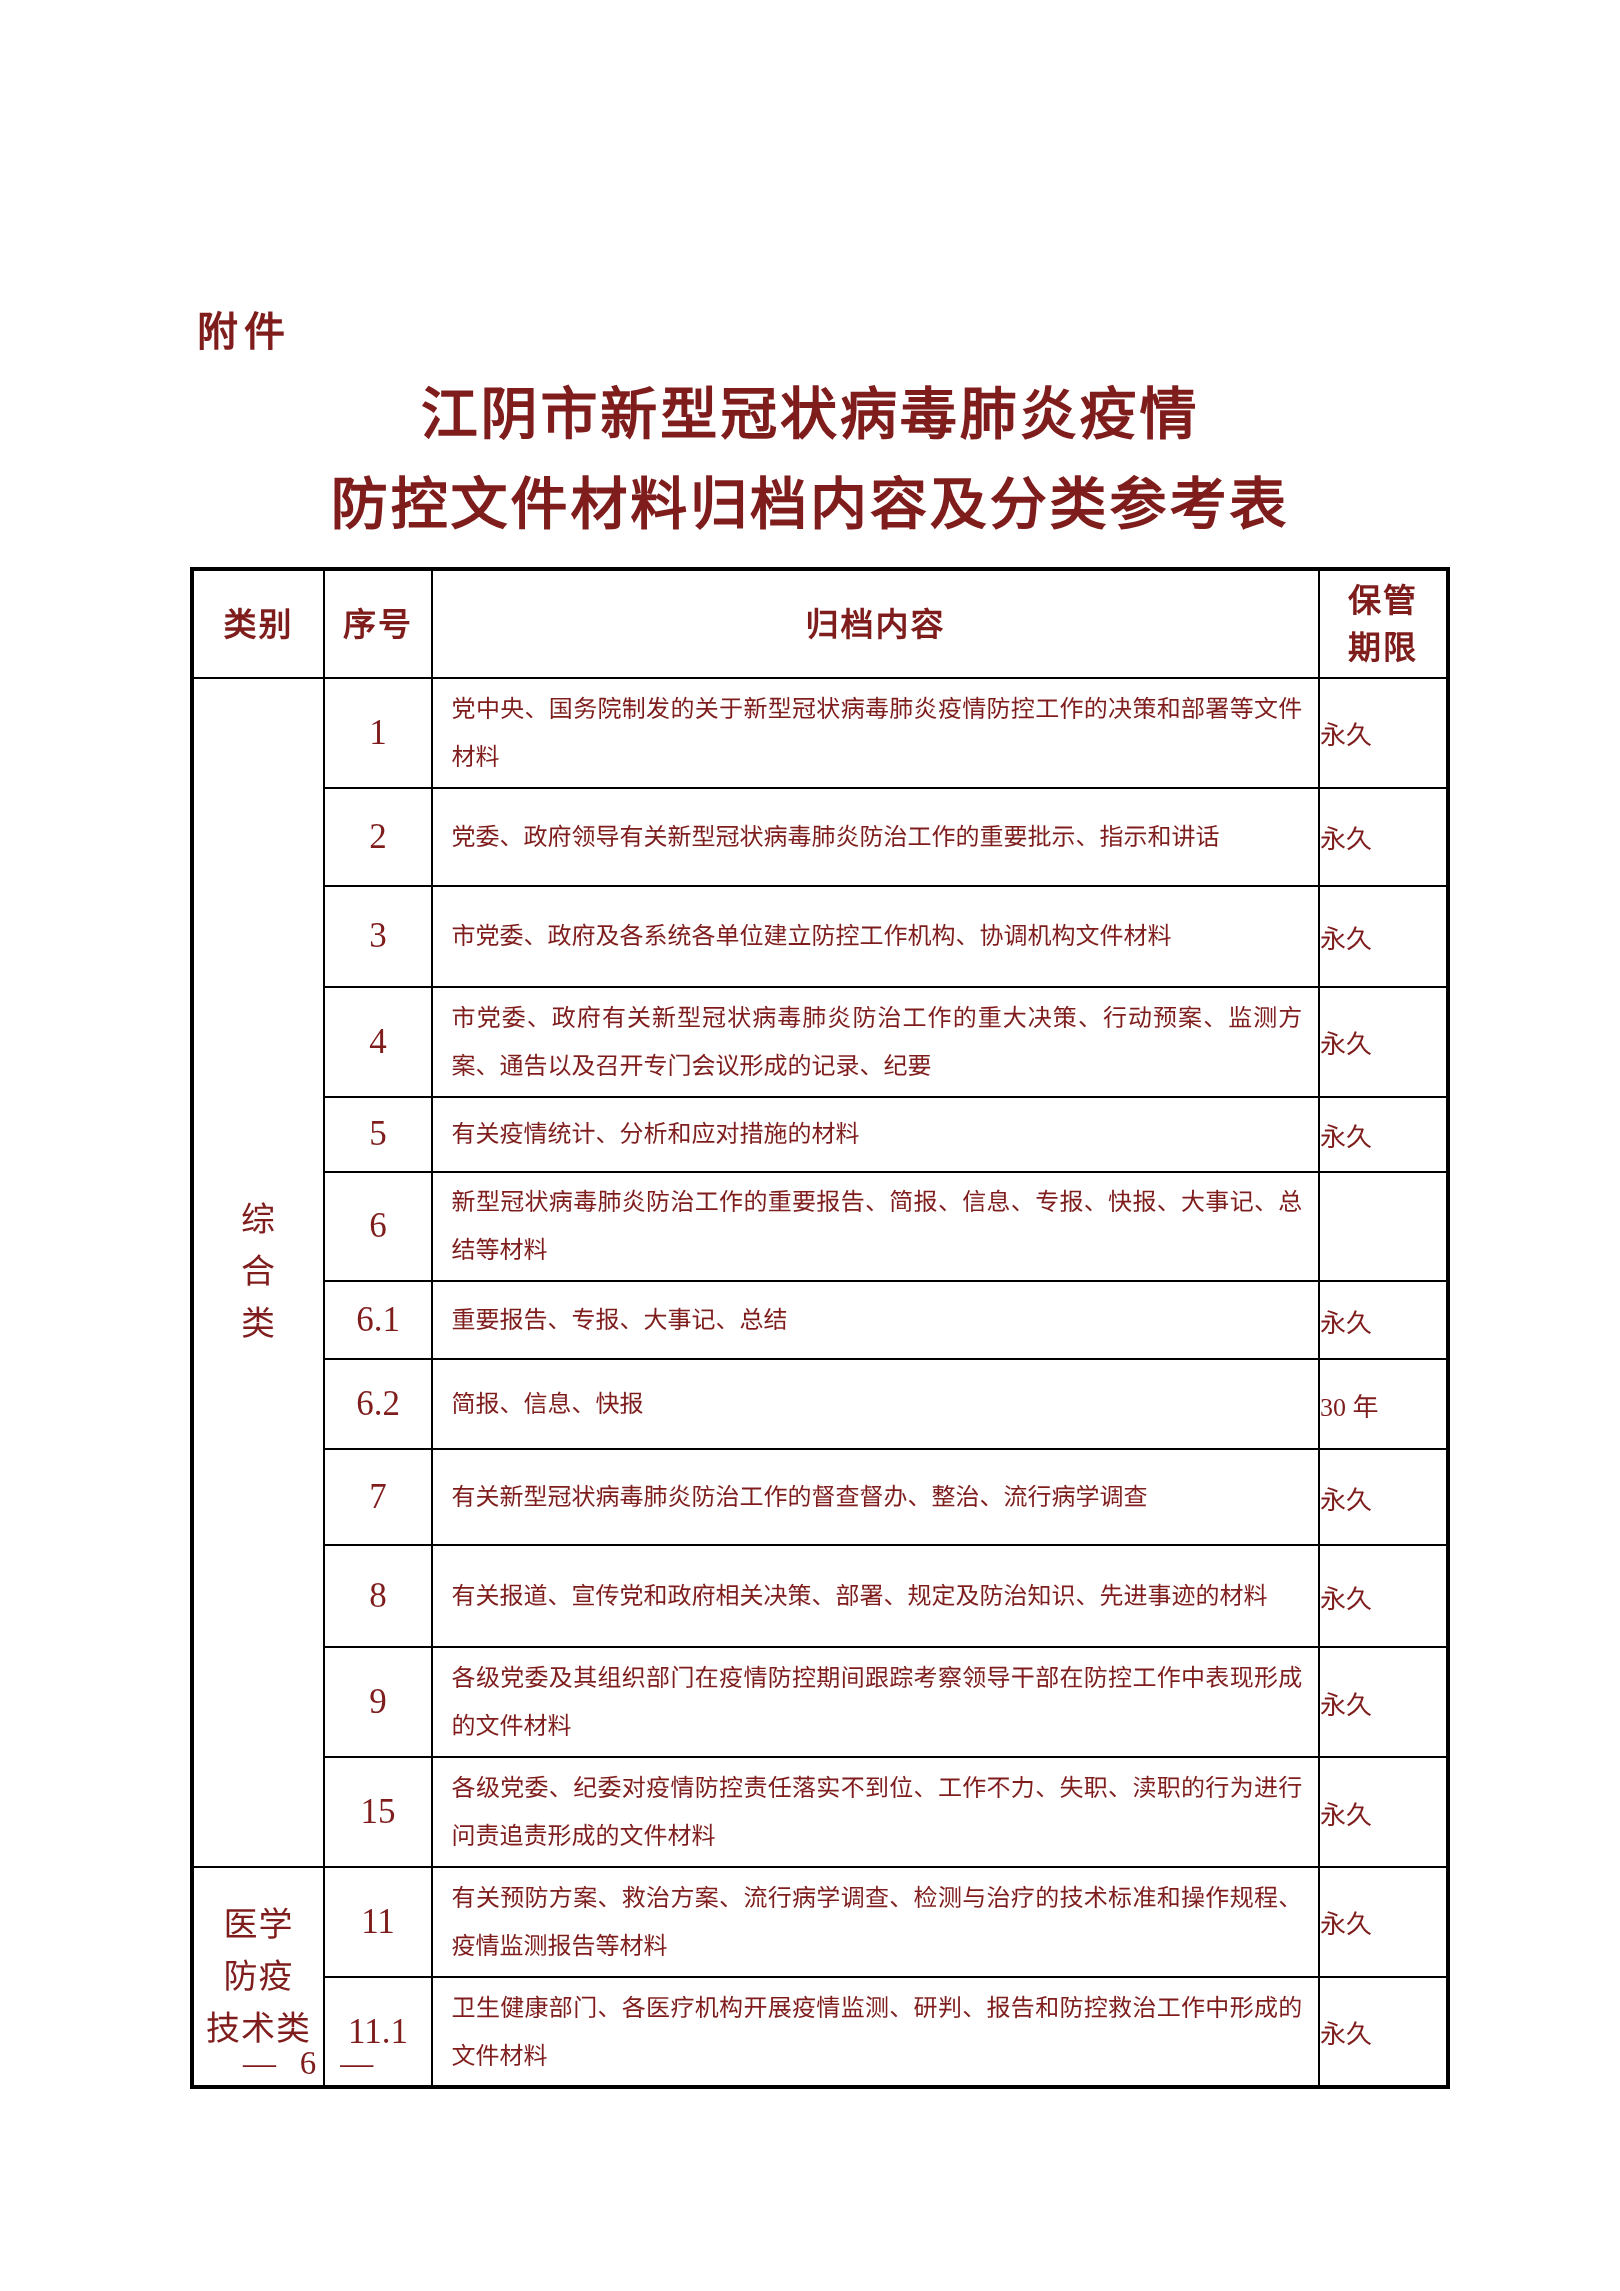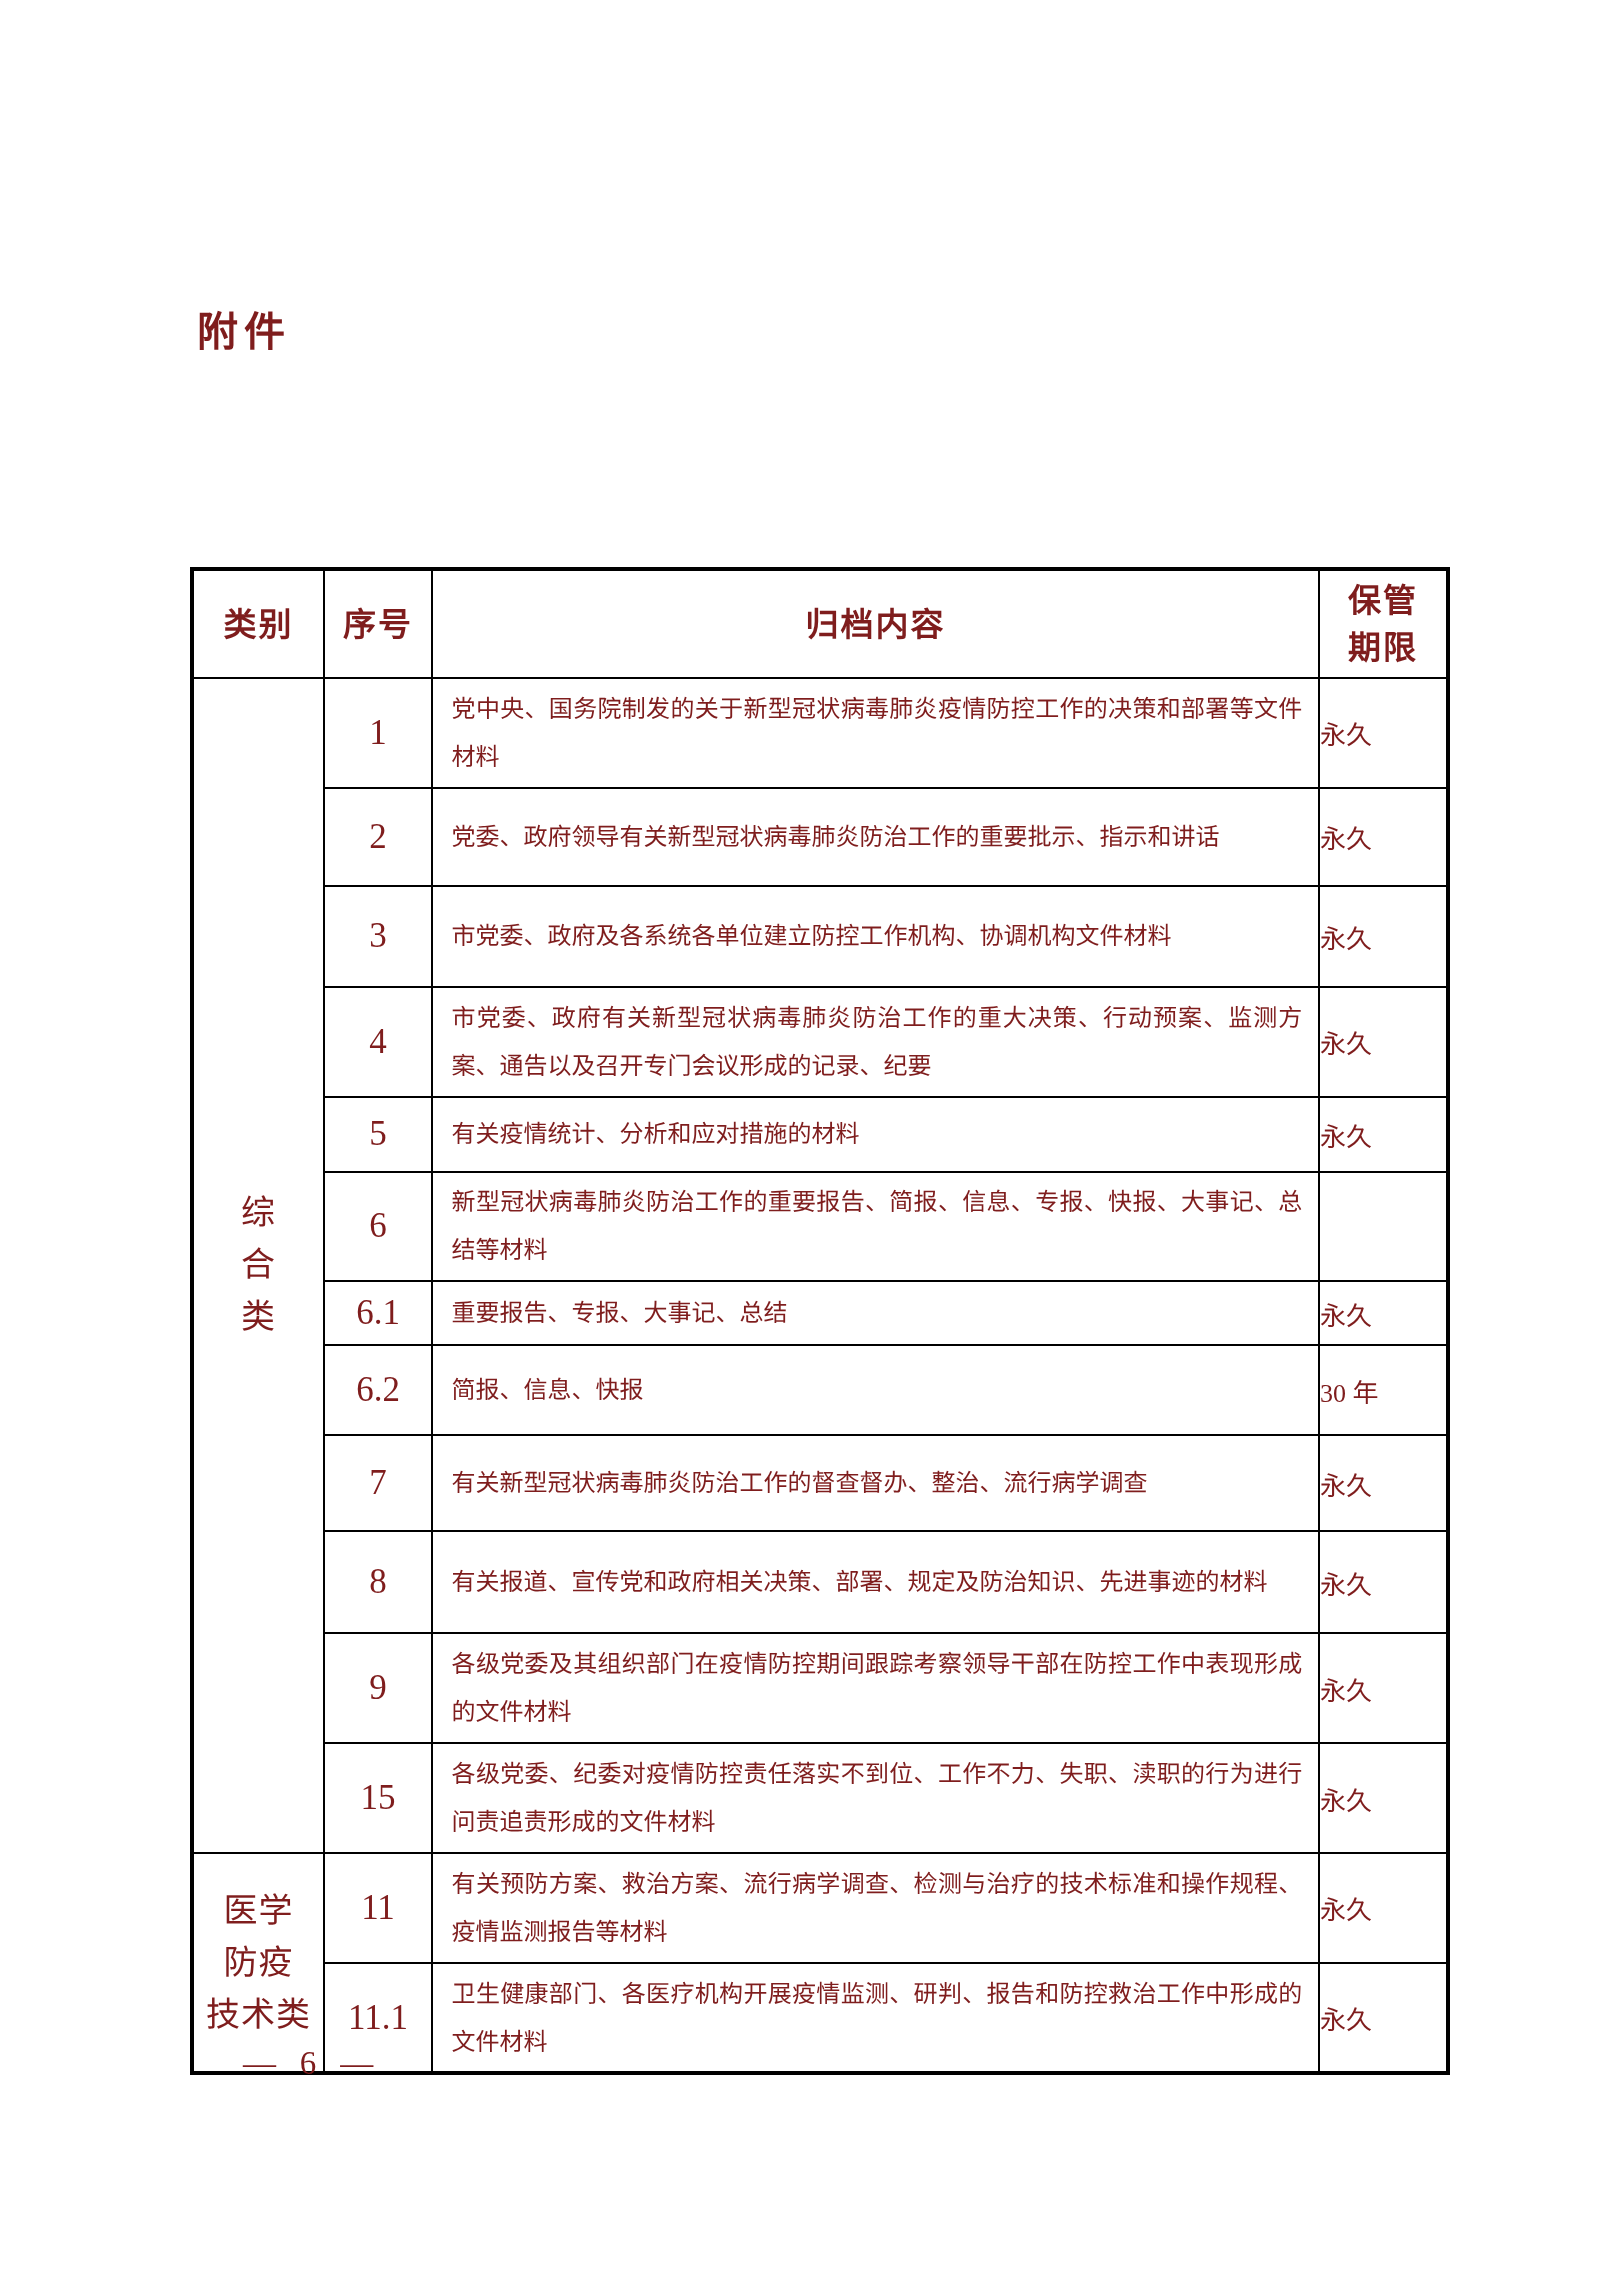--- a/index.html
+++ b/index.html
@@ -87,20 +87,24 @@
     letter-spacing: 7.8px;
   }
 </style>
 </head>
 <body>
 
 <div class="page">
 
   <div class="attachment">附件</div>
 
+  <div class="doc-title">
+    <div>江阴市新型冠状病毒肺炎疫情</div>
+    <div>防控文件材料归档内容及分类参考表</div>
+  </div>
 
   <table class="archive-table">
     <colgroup>
       <col style="width:132px">
         <col style="width:108px">
         <col style="width:887px">
         <col style="width:129px">
     </colgroup>
     <tbody>
         <tr style="height:109px">
@@ -141,21 +145,21 @@
     <tr style="height:75px">
       <td class="num">5</td>
       <td class="content">有关疫情统计、分析和应对措施的材料</td>
       <td class="ret">永久</td>
     </tr>
     <tr style="height:99px">
       <td class="num">6</td>
       <td class="content">新型冠状病毒肺炎防治工作的重要报告、简报、信息、专报、快报、大事记、总结等材料</td>
       <td class="ret"></td>
     </tr>
-    <tr style="height:64px">
+    <tr style="height:78px">
       <td class="num">6.1</td>
       <td class="content">重要报告、专报、大事记、总结</td>
       <td class="ret">永久</td>
     </tr>
     <tr style="height:90px">
       <td class="num">6.2</td>
       <td class="content">简报、信息、快报</td>
       <td class="ret">30 年</td>
     </tr>
     <tr style="height:96px">

